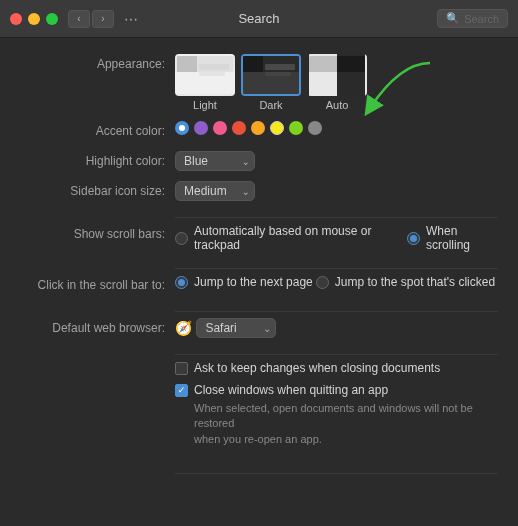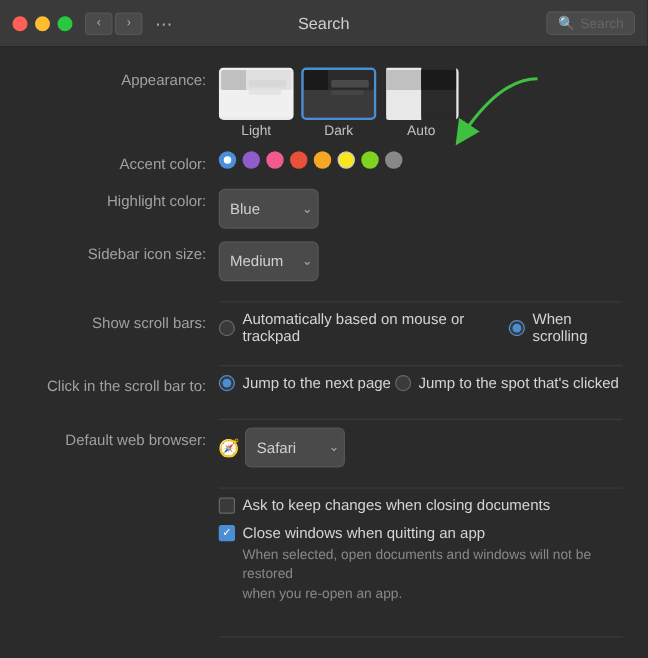--- a/index.html
+++ b/index.html
@@ -212,21 +212,21 @@
     .select-wrapper select {
       background: #4a4a4a;
       border: 1px solid #555;
       border-radius: 5px;
       padding: 2px 22px 2px 8px;
       color: #d0d0d0;
       font-size: 12px;
       appearance: none;
       -webkit-appearance: none;
       cursor: pointer;
-      height: 32px;
+      height: 20px;
       min-width: 80px;
     }
 
     
     .checkbox-row {
       display: flex;
       align-items: center;
       gap: 6px;
       margin-bottom: 4px;
     }

